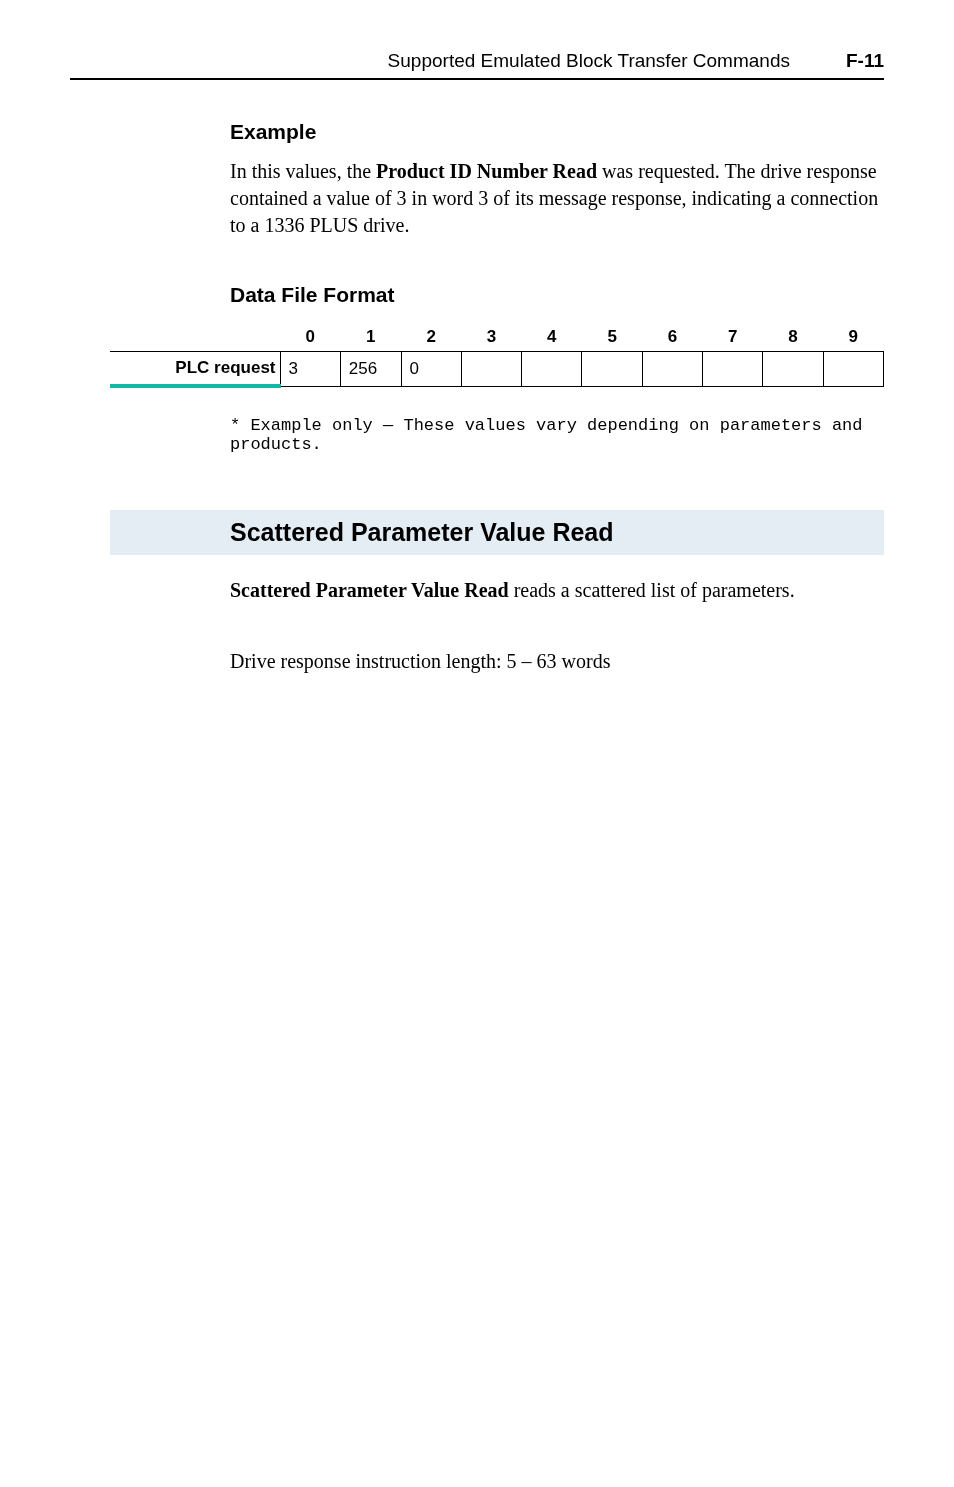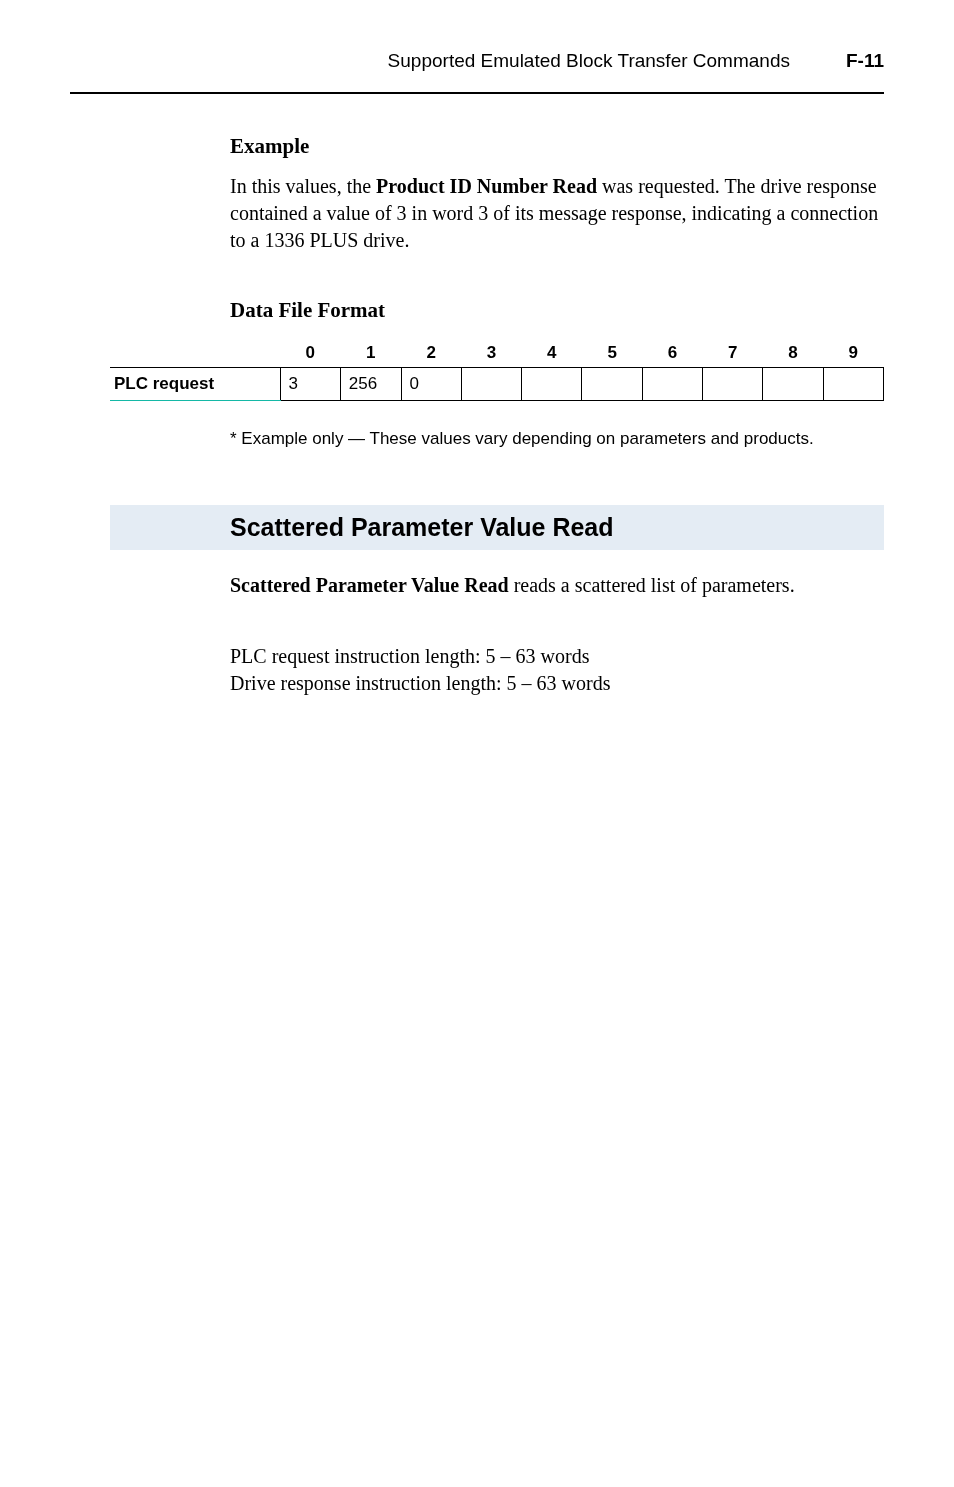--- a/index.html
+++ b/index.html
@@ -12,37 +12,37 @@
   }
   .page {
     padding: 50px 70px 0 70px;
     box-sizing: border-box;
   }
   .hdr {
     display: flex;
     justify-content: flex-end;
     align-items: baseline;
     border-bottom: 2px solid #000;
-    padding-bottom: 20px;
+    padding-bottom: 6px;
     font-family: Arial, Helvetica, sans-serif;
     margin-bottom: 40px;
   }
   .hdr-title {
     font-size: 19px;
   }
   .hdr-page {
     font-size: 19px;
     font-weight: bold;
     margin-left: 56px;
   }
   .content-indent {
     margin-left: 160px;
   }
   .h-sub {
-    font-family: Liberation Serif, serif;
+    font-family: Liberation Sans, sans-serif;
     font-weight: bold;
     font-size: 21px;
     margin-bottom: 14px;
   }
   .body-text {
     font-size: 20px;
     line-height: 1.35;
     margin-bottom: 44px;
   }
   .section-gap { margin-top: 32px; }
@@ -64,34 +64,35 @@
     padding: 4px 0 4px 4px;
   }
   table.dff th.num {
     text-align: center;
     padding: 4px 6px;
   }
   table.dff td.label {
     font-weight: bold;
     padding: 6px 4px;
     border-top: 1px solid #000;
-    border-bottom: 1px solid #14b8a6;
+    border-bottom: 4px solid #14b8a6;
+    text-align: right;
   }
   table.dff td.cell {
     border: 1px solid #000;
     padding: 6px 8px;
     min-width: 28px;
   }
   table.dff tr.spacer td {
     height: 10px;
     border: none;
     padding: 0;
   }
   .footnote {
-    font-family: Liberation Sans, sans-serif;
+    font-family: Liberation Mono, monospace;
     font-size: 17px;
     margin-top: 6px;
   }
 
   .h2-bar {
     background: #e4ecf4;
     font-family: Arial, Helvetica, sans-serif;
     font-weight: bold;
     font-size: 25px;
     padding: 8px 0 8px 0;
@@ -175,18 +176,17 @@
 
   <div class="h2-bar">Scattered Parameter Value Read</div>
 
   <div class="content-indent">
     <div class="body-text">
       <b>Scattered Parameter Value Read</b><span> reads a scattered list of parameters.</span>
     </div>
 
 
     <div style="font-size:20px; line-height:1.35;">
-      <div>PLC request instruction length: 5 – 63 words</div>
       <div>Drive response instruction length: 5 – 63 words</div>
     </div>
   </div>
 
 </div>
 
 </body></html>

